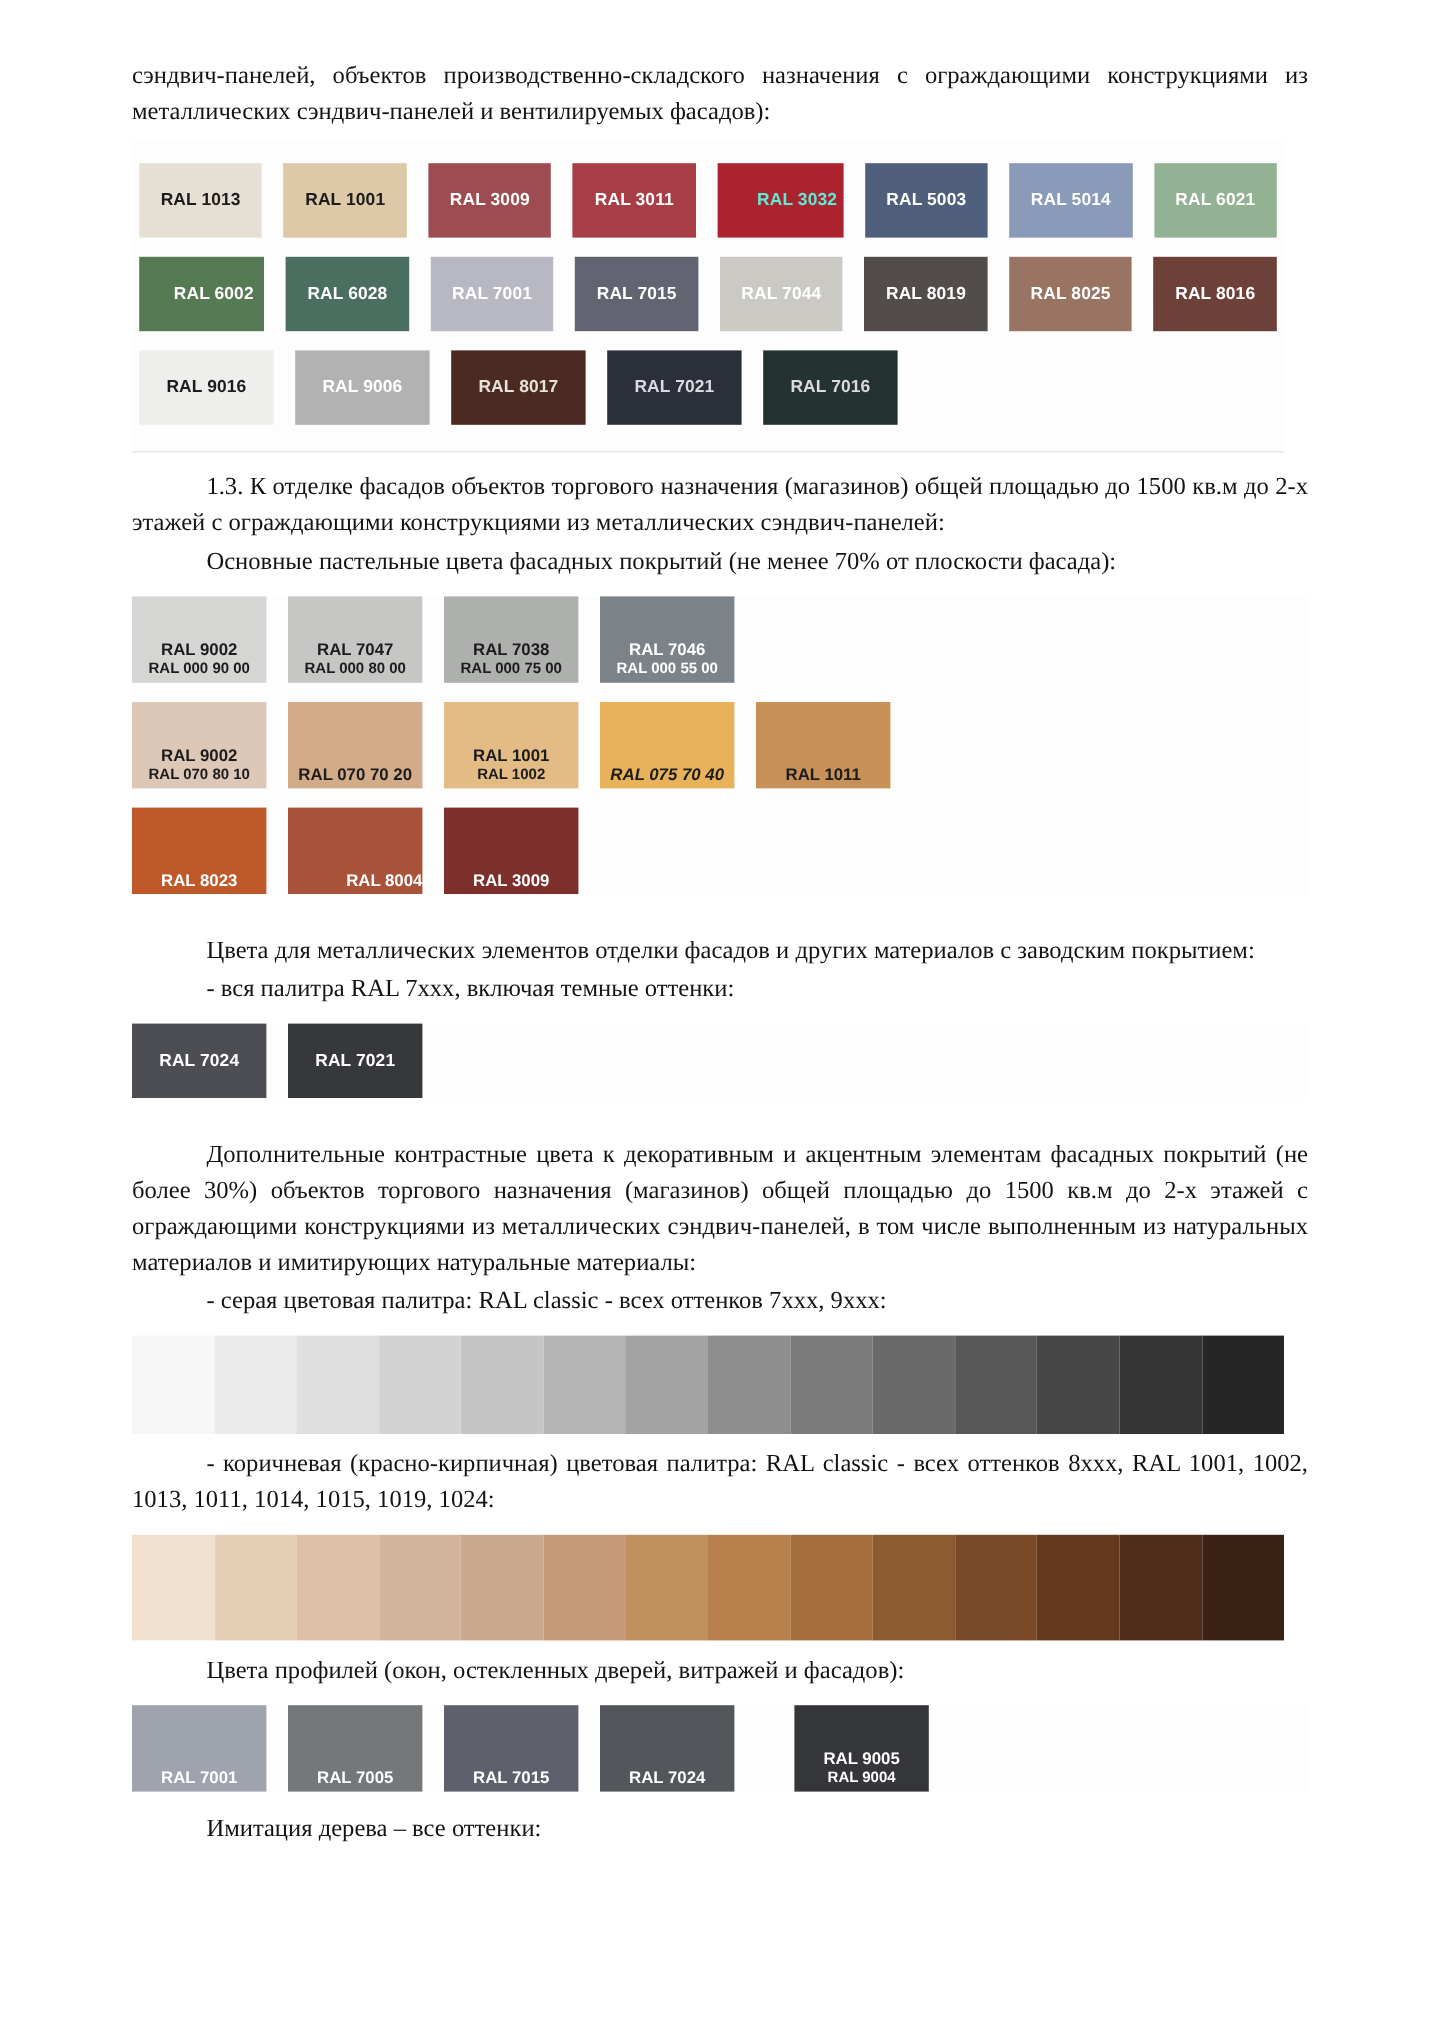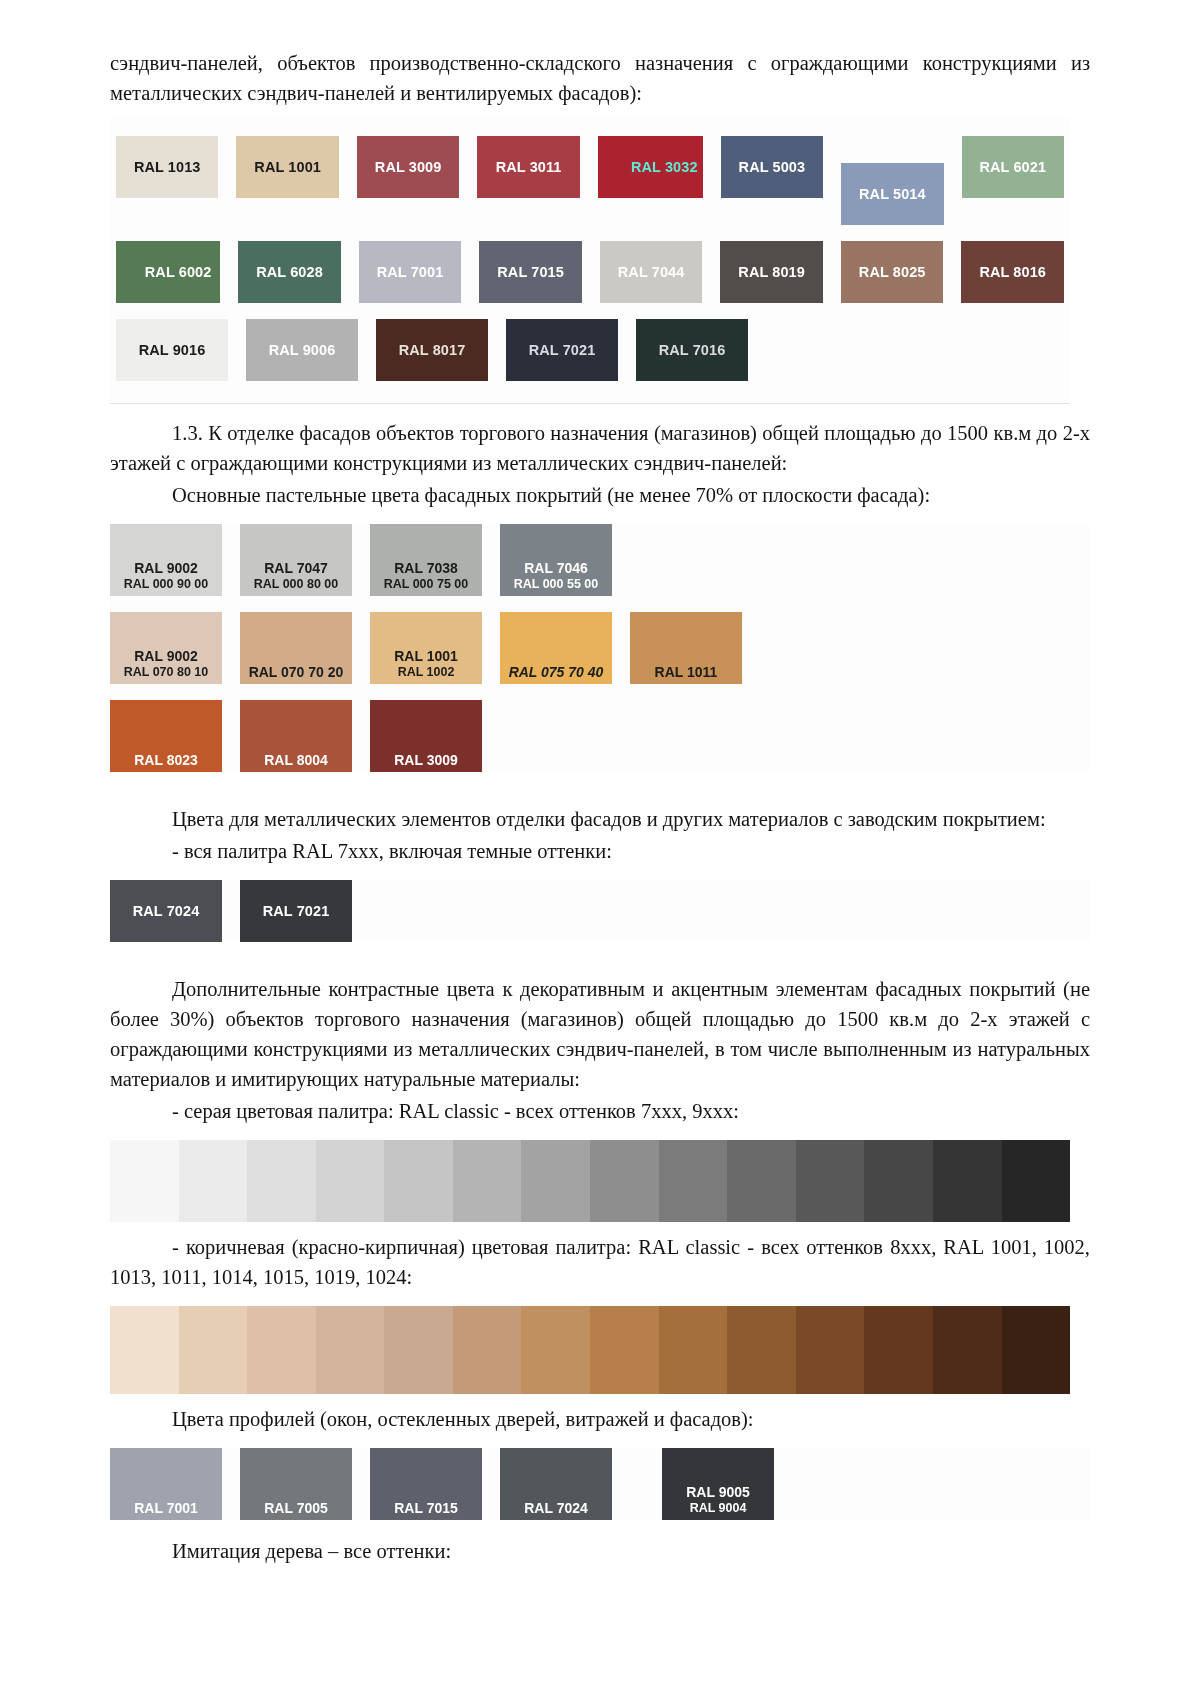--- a/index.html
+++ b/index.html
@@ -130,21 +130,21 @@
         <div class="swatch" style="background: rgb(172, 35, 48); color: #5eead4; padding-left: 28px;">
           <div class="inner">
             <div>RAL 3032</div>
           </div>
         </div>
         <div class="swatch" style="background: rgb(79, 94, 123); color: rgb(255, 255, 255);">
           <div class="inner">
             <div>RAL 5003</div>
           </div>
         </div>
-        <div class="swatch" style="background: rgb(138, 154, 185); color: rgb(255, 255, 255); margin-top: 27px;">
+        <div class="swatch" style="background: rgb(138, 154, 185); color: rgb(255, 255, 255);">
           <div class="inner">
             <div>RAL 5014</div>
           </div>
         </div>
         <div class="swatch" style="background: rgb(147, 178, 148); color: rgb(255, 255, 255);">
           <div class="inner">
             <div>RAL 6021</div>
           </div>
         </div>
       </div>
@@ -277,21 +277,21 @@
             <div>RAL 1011</div>
           </div>
         </div>
       </div>
     <div class="swatch-row" id="pp-row-2">
         <div class="pastel-swatch" style="background: rgb(192, 89, 42); color: rgb(255, 255, 255);">
           <div class="inner">
             <div>RAL 8023</div>
           </div>
         </div>
-        <div class="pastel-swatch" style="background: rgb(169, 83, 58); color: rgb(255, 255, 255);">
+        <div class="pastel-swatch" style="background: rgb(169, 83, 58); color: rgb(255, 255, 255); text-align: right;">
           <div class="inner">
             <div>RAL 8004</div>
           </div>
         </div>
         <div class="pastel-swatch" style="background: rgb(125, 47, 44); color: rgb(255, 255, 255);">
           <div class="inner">
             <div>RAL 3009</div>
           </div>
         </div>
       </div>

